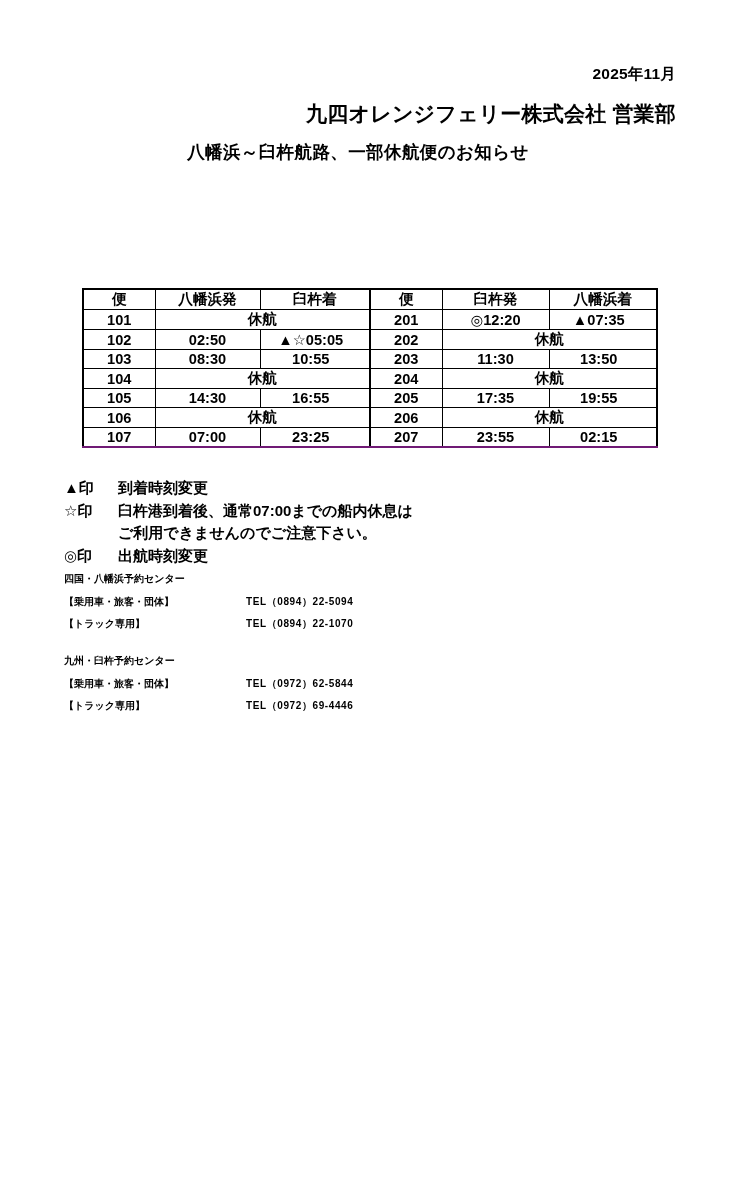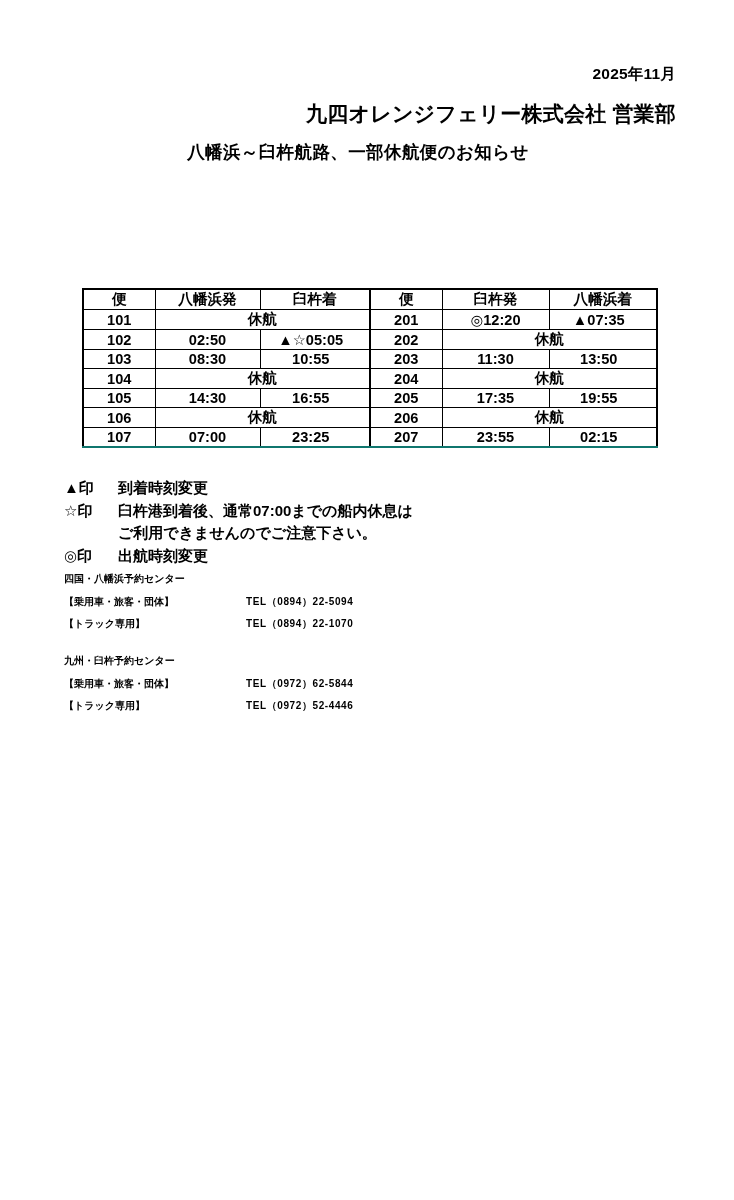--- a/index.html
+++ b/index.html
@@ -106,21 +106,21 @@
     height: 19px;
     padding: 0 4px;
     text-align: center;
     vertical-align: middle;
     white-space: nowrap;
     box-sizing: border-box;
   }
   
   table.sched { border: 2.5px solid #000; }
   table.sched tr:first-child td { border-top: 2px solid #000; }
-  table.sched tr:last-child td  { border-bottom: 2px solid #0f766e; }
+  table.sched tr:last-child td  { border-bottom: 2px solid #701a75; }
   table.sched td.first-col { border-left: 2px solid #000; }
   table.sched td.last-col  { border-right: 2px solid #000; }
   
   table.sched td.half-end   { border-right: 2.5px solid #000; }
   table.sched td.half-start { border-left: 2.5px solid #000; }
 
   table.sched td.t-right { text-align: center; padding-right: 12px; }
   table.sched td.t-center { text-align: center; }
   table.sched td.merged { text-align: center; }
   table.sched td.hdr { text-align: center; }
@@ -283,17 +283,17 @@
   </div>
 
   <div class="contact c2">
     <span class="center-name">九州・臼杵予約センター</span>
     <div class="crow">
       <span class="label">【乗用車・旅客・団体】</span>
       <span class="tel">TEL（0972）62-5844</span>
     </div>
     <div class="crow">
       <span class="label">【トラック専用】</span>
-      <span class="tel">TEL（0972）52-4446</span>
+      <span class="tel">TEL（0972）69-4446</span>
     </div>
   </div>
 
 </div>
 
 </body></html>

